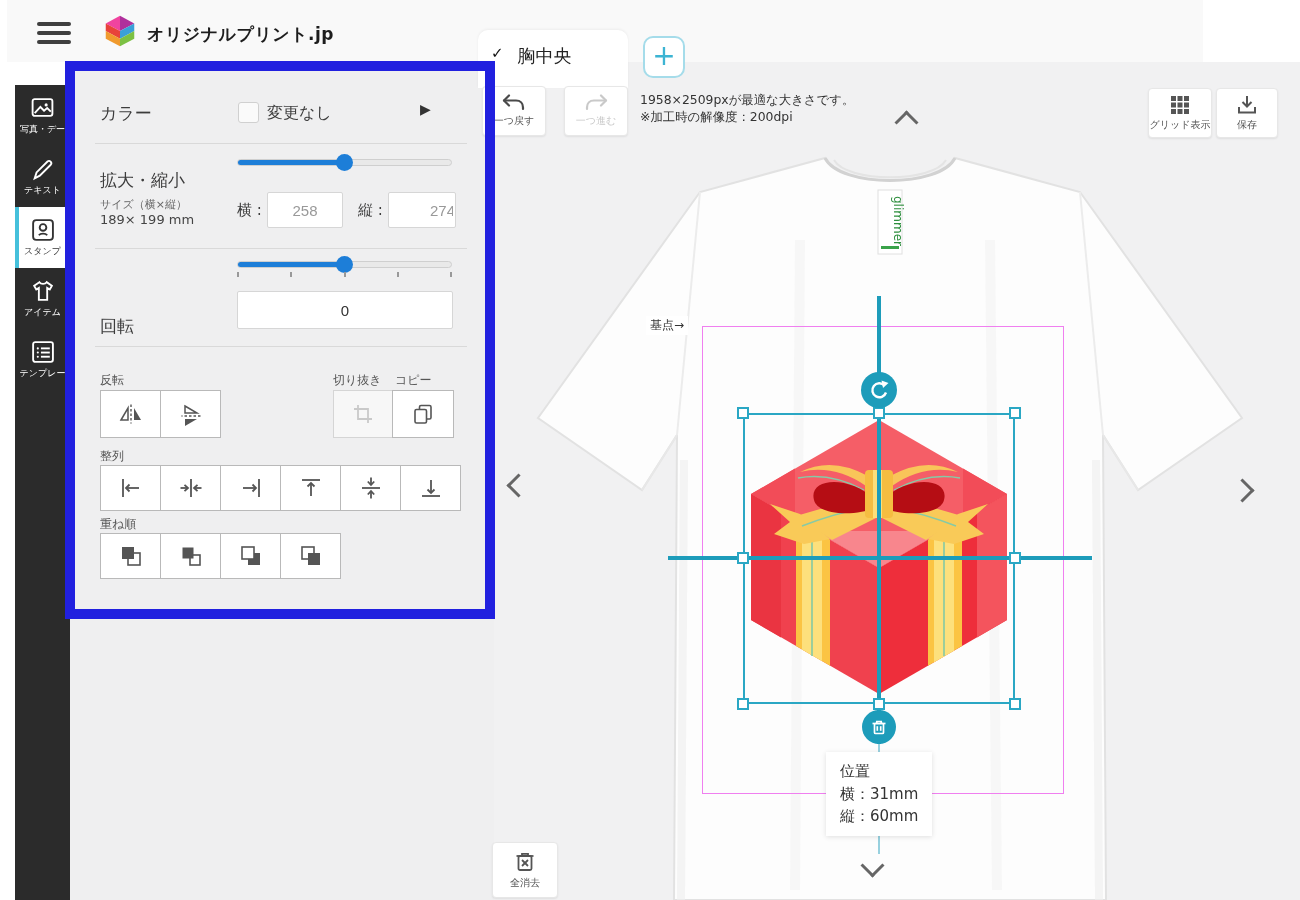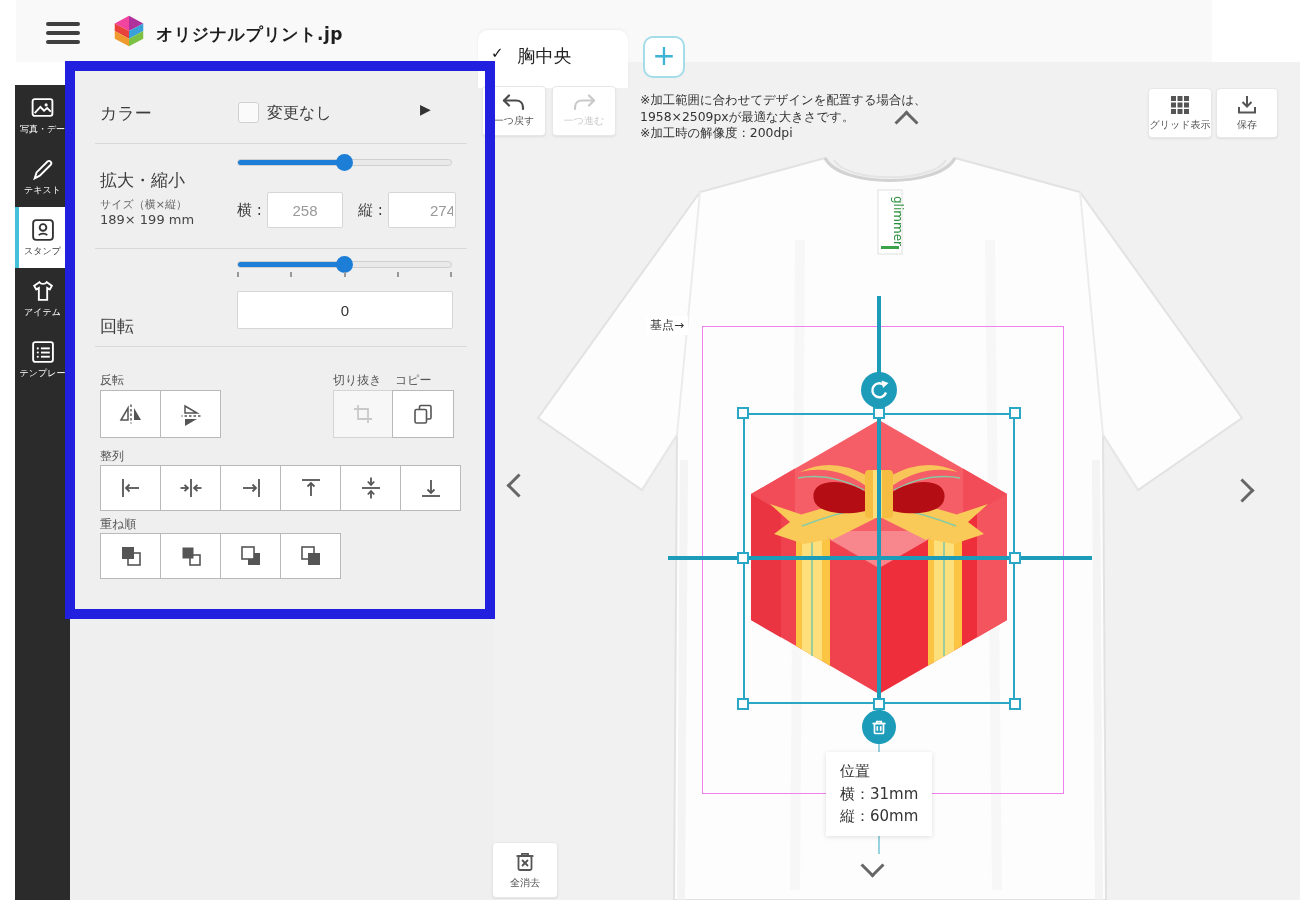--- a/index.html
+++ b/index.html
@@ -1,20 +1,20 @@
 <!DOCTYPE html>
 <html><head>
 <meta charset="utf-8">
 <style>
   html,body{margin:0;padding:0;background:#fff;}
   .app{position:relative;width:1300px;height:900px;overflow:hidden;
        font-family:"DejaVu Sans","Liberation Sans",sans-serif;color:#333;background:#fff;}
   .abs{position:absolute;}
   
-  .topbar{position:absolute;left:16px;top:0;width:1196px;height:62px;background:#f9f9f9;}
+  .topbar{position:absolute;left:7px;top:0;width:1196px;height:62px;background:#f9f9f9;}
   .hamburger span{display:block;width:34px;height:4px;background:#3f3f3f;border-radius:2px;margin-bottom:5px;}
   .brand{font-size:17px;font-weight:bold;color:#1d1d1d;letter-spacing:.5px;}
   
   .sidebar{position:absolute;left:15px;top:85px;width:55px;height:815px;background:#2b2b2b;}
   .side-item{position:relative;width:55px;height:61px;display:flex;flex-direction:column;align-items:center;justify-content:center;color:#fff;cursor:pointer;}
   .side-item .lbl{font-size:9px;margin-top:3px;white-space:nowrap;}
   .side-item.active{background:#fff;color:#333;}
   .side-item.active::before{content:"";position:absolute;left:0;top:0;width:4px;height:100%;background:#45c0db;}
   
   .panel{position:absolute;left:70px;top:62px;width:424px;height:838px;background:#efeff0;}
@@ -400,30 +400,29 @@
     <span>+</span>
   </div>
 
   <div class="card-btn" style="left:482px;top:86px;width:62px;height:48px;">
     <svg width="24" height="18" viewBox="0 0 24 18" fill="none" stroke="#4a4a4a" stroke-width="2.2" stroke-linecap="round" stroke-linejoin="round">
       <path d="M7 1.5 L2 6.5 L7 11.5"></path>
         <path d="M2 6.5 H14 C18.4 6.5 21 9.6 21 13.5 V15"></path>
     </svg>
     <span class="clbl">一つ戻す</span>
   </div>
-  <div class="card-btn disabled" style="left:552px;top:86px;width:62px;height:48px;cursor:default;">
+  <div class="card-btn disabled" style="left:564px;top:86px;width:62px;height:48px;cursor:default;">
     <svg width="24" height="18" viewBox="0 0 24 18" fill="none" stroke="#c9c9c9" stroke-width="2.2" stroke-linecap="round" stroke-linejoin="round">
       <path d="M17 1.5 L22 6.5 L17 11.5"></path>
         <path d="M22 6.5 H10 C5.6 6.5 3 9.6 3 13.5 V15"></path>
     </svg>
     <span class="clbl">一つ進む</span>
   </div>
 
   <div class="notice">
-    <div>※加工範囲に合わせてデザインを配置する場合は、</div>
     <div>1958×2509pxが最適な大きさです。</div>
     <div>※加工時の解像度：200dpi</div>
   </div>
   <div class="abs" style="left:898px;top:108px;width:26px;height:20px;cursor:pointer;z-index:5;">
     <span class="chev" style="transform:rotate(-135deg);margin-top:6px;"></span>
   </div>
 
 
   <div class="card-btn" style="left:492px;top:842px;width:64px;height:54px;z-index:6;">
     <svg width="24" height="24" viewBox="0 0 24 24" fill="none" stroke="#555" stroke-width="1.8">

